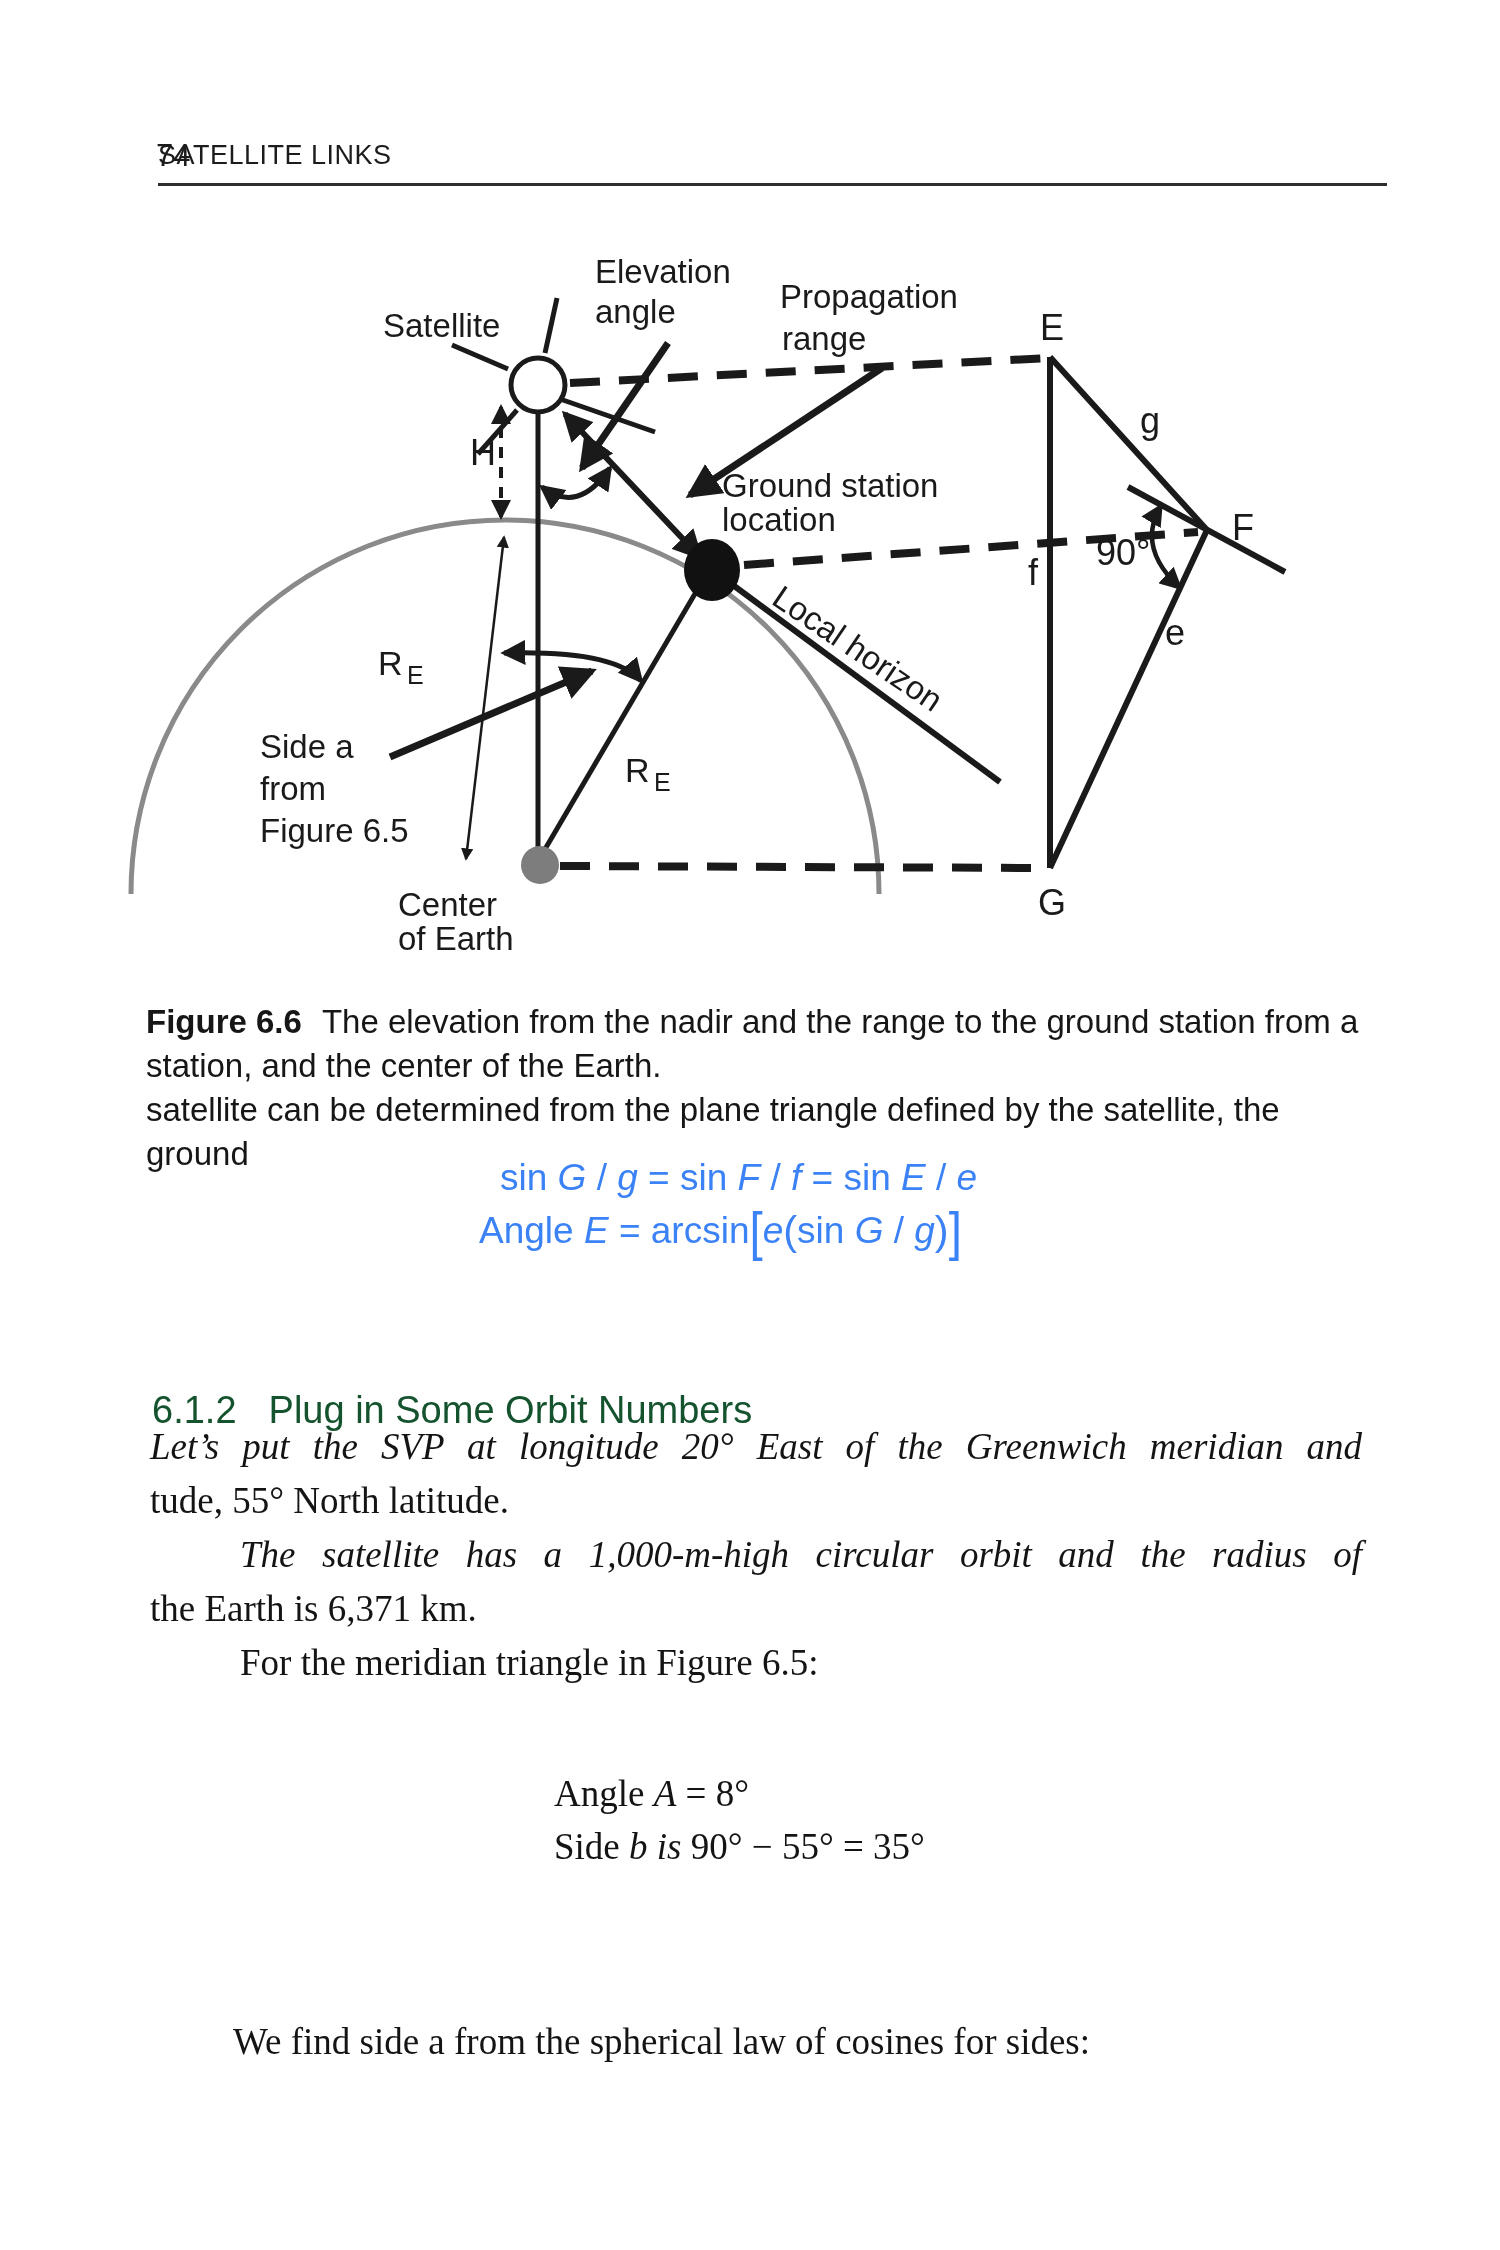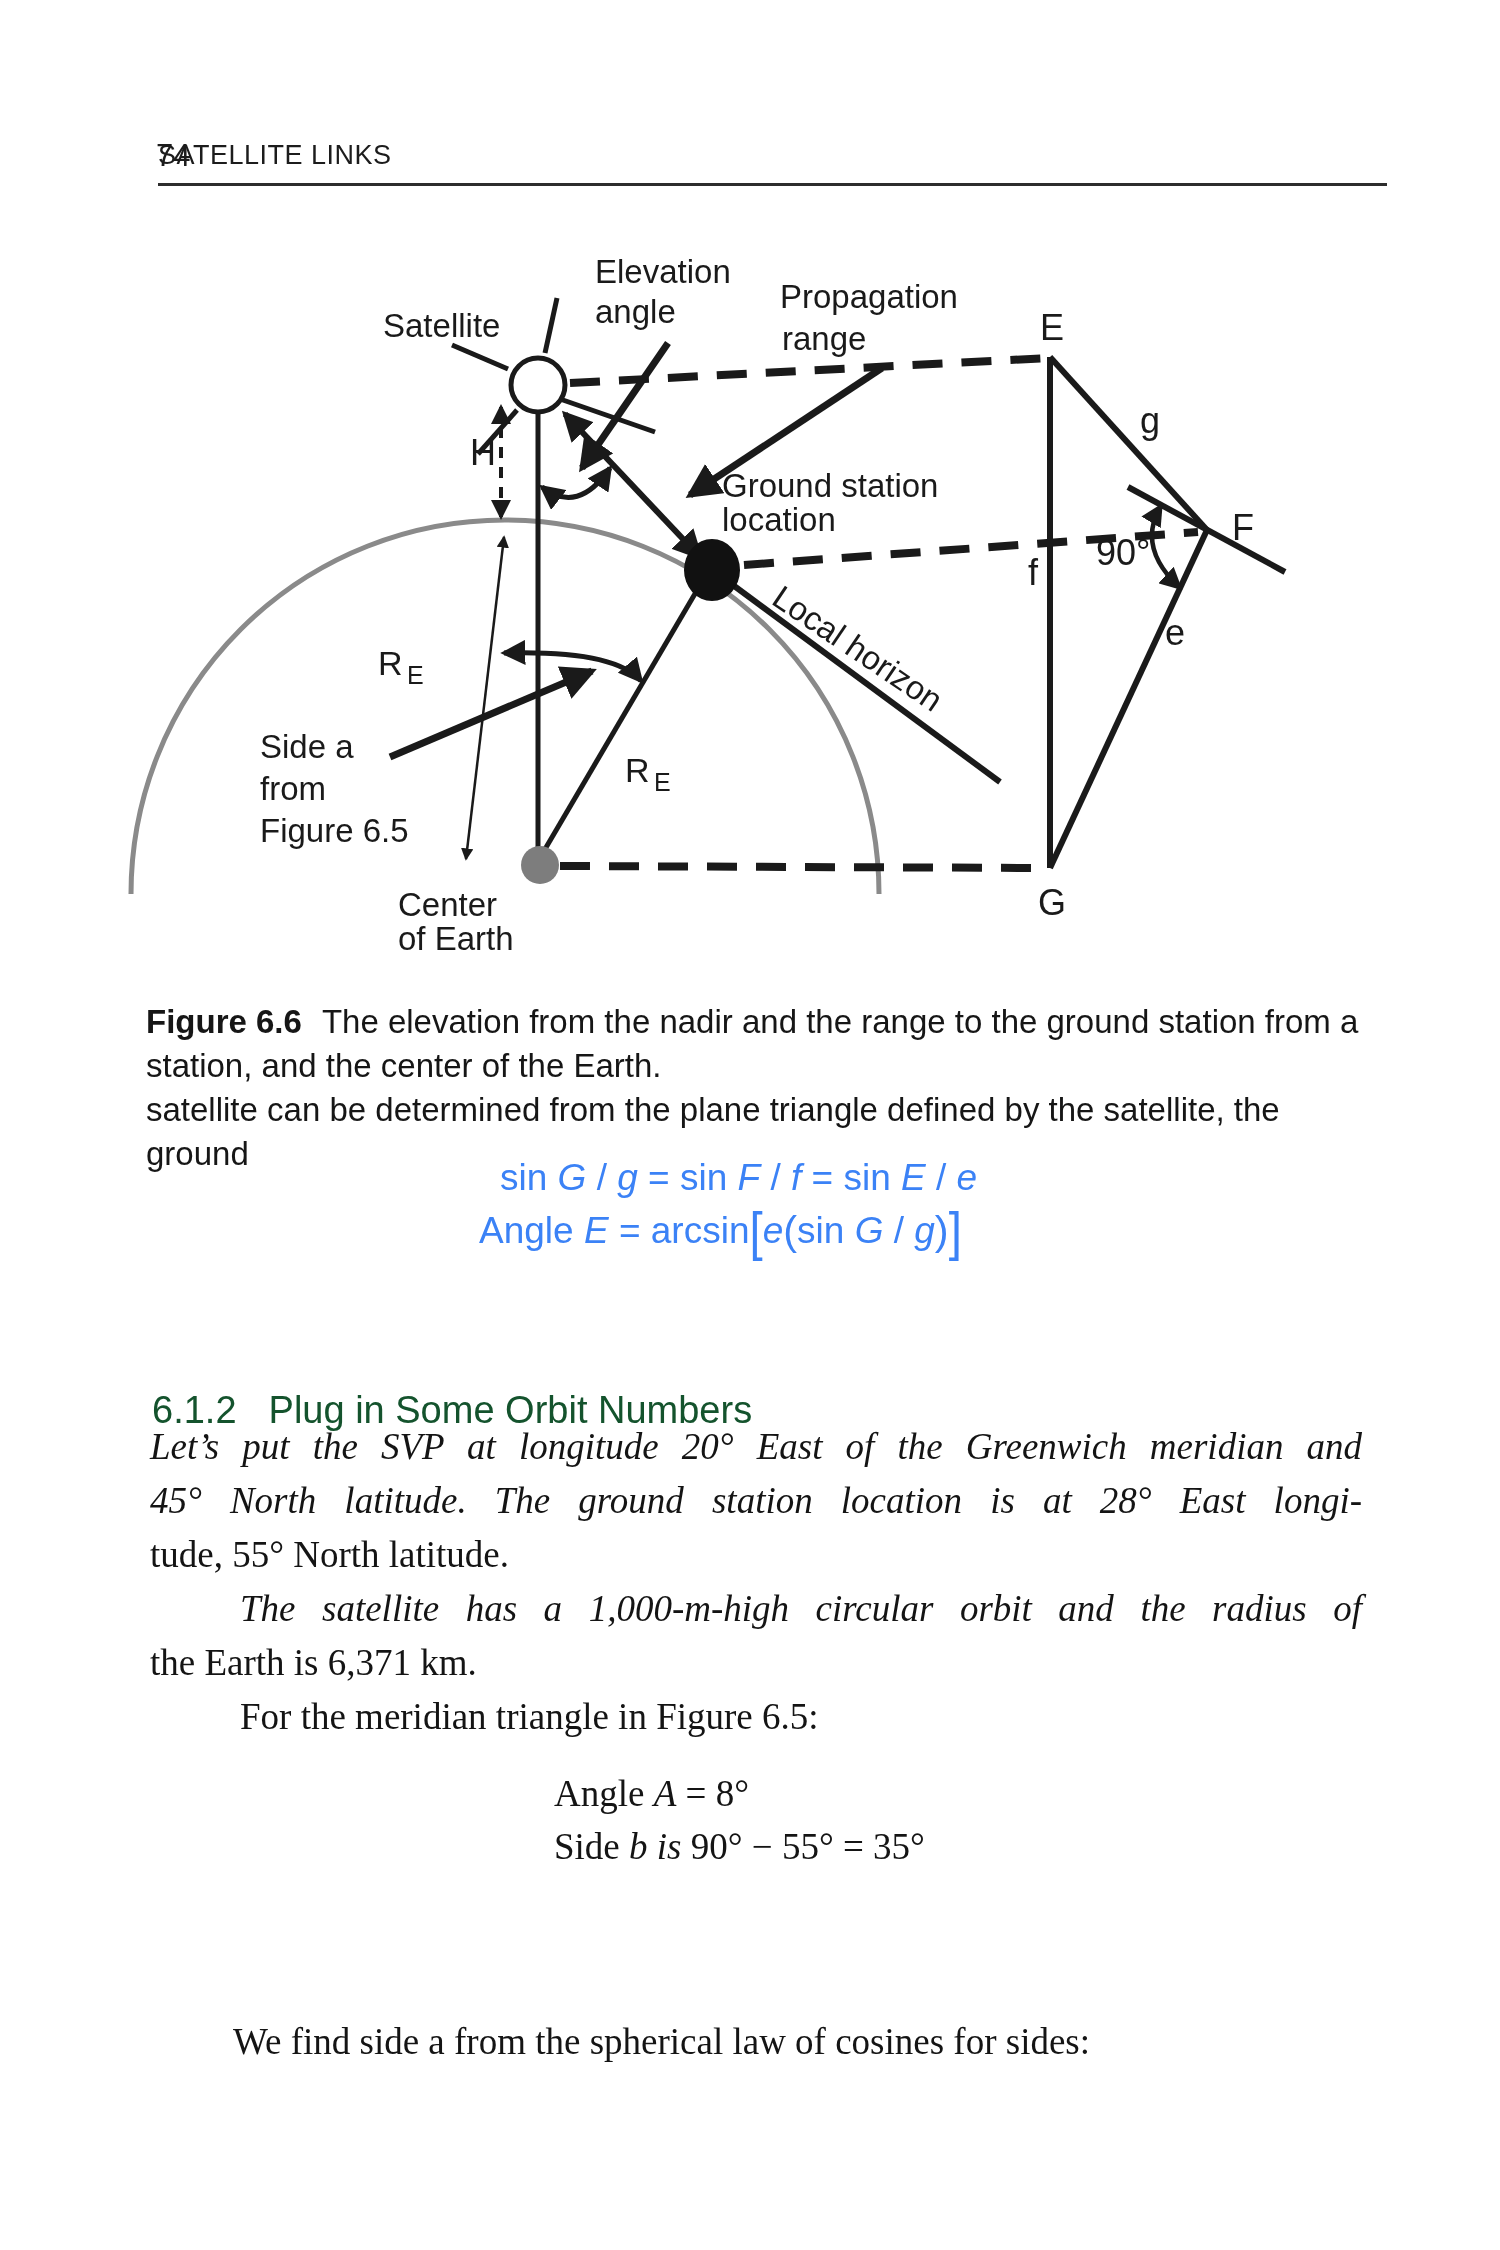--- a/index.html
+++ b/index.html
@@ -142,21 +142,20 @@
 
   <div class="abs eq eq1"><span class="mp-r">sin </span><span class="mp-i">G</span><span class="mp-r"> / </span><span class="mp-i">g</span><span class="mp-r"> = sin </span><span class="mp-i">F</span><span class="mp-r"> / </span><span class="mp-i">f</span><span class="mp-r"> = sin </span><span class="mp-i">E</span><span class="mp-r"> / </span><span class="mp-i">e</span></div>
   <div class="abs eq eq2"><span class="mp-r">Angle </span><span class="mp-i">E</span><span class="mp-r"> = arcsin</span><span class="mp-b">[</span><span class="mp-i">e</span><span class="mp-p">(</span><span class="mp-r">sin </span><span class="mp-i">G</span><span class="mp-r"> / </span><span class="mp-i">g</span><span class="mp-p">)</span><span class="mp-b">]</span></div>
 
   <div class="abs heading">
     <span class="num">6.1.2</span><span>Plug in Some Orbit Numbers</span>
   </div>
 
   <div class="abs bodytext">
     <div class="jline">Let’s put the SVP at longitude 20° East of the Greenwich meridian and</div>
-    <div class="jline">45° North latitude. The ground station location is at 28° East longi-</div>
     <div>tude, 55° North latitude.</div>
     <div class="jline indent">The satellite has a 1,000-m-high circular orbit and the radius of</div>
     <div>the Earth is 6,371 km.</div>
     <div class="indent">For the meridian triangle in Figure 6.5:</div>
   </div>
 
   <div class="abs values">
     <div><span class="mp-r">Angle </span><span class="mp-i">A</span><span class="mp-r"> = 8°</span></div>
     <div><span class="mp-r">Side </span><span class="mp-i">b is</span><span class="mp-r"> 90° − 55° = 35°</span></div>
   </div>

